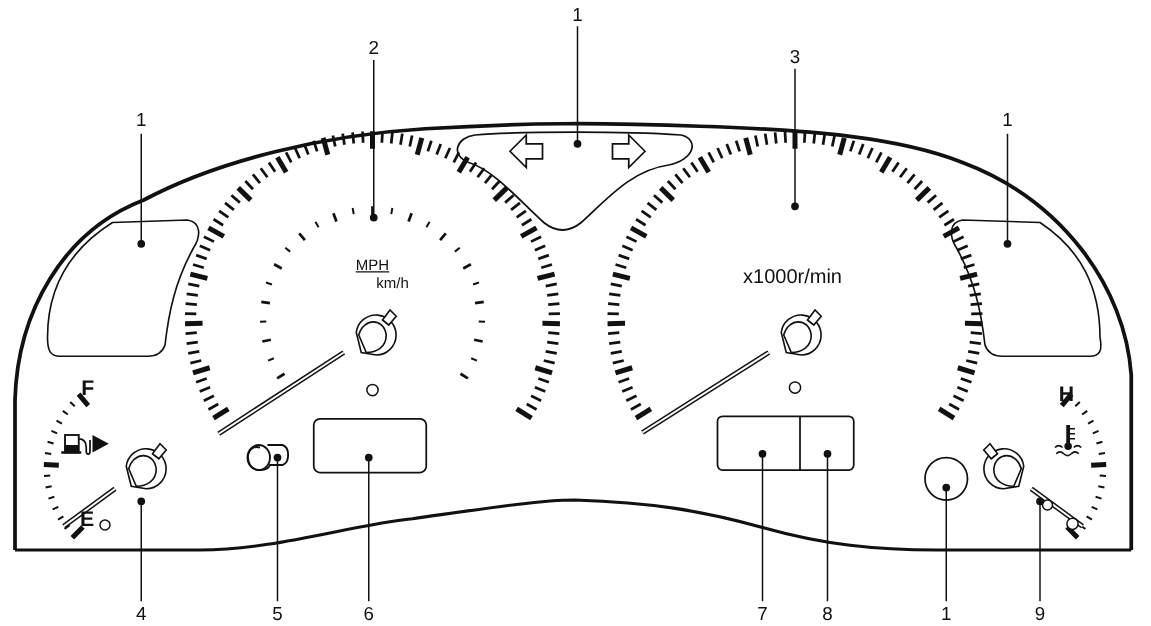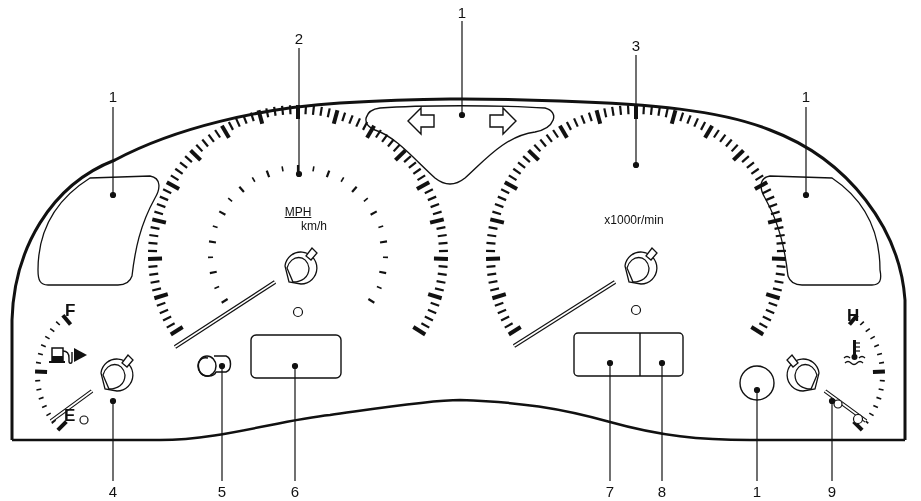--- a/index.html
+++ b/index.html
@@ -354,21 +354,21 @@
         <circle cx="662" cy="363" r="2.5"></circle>
       <line x1="757" y1="390" x2="757" y2="481"></line>
         <circle cx="757" cy="390" r="2.5"></circle>
       <line x1="832" y1="401" x2="832" y2="481"></line>
         <circle cx="832" cy="401" r="2.5"></circle>
     </g>
   </svg>
 
   <div class="gauge-text" style="left:298px; top:205px; font-size:12px;text-decoration:underline;">MPH</div>
   <div class="gauge-text" style="left:314px; top:219px; font-size:12px;">km/h</div>
-  <div class="gauge-text" style="left:634px; top:213px; font-size:12px;">x1000r/min</div>
+  <div class="gauge-text" style="left:634px; top:213px; font-size:16px;">x1000r/min</div>
 
   <div class="gauge-letter" style="left:65px; top:302px;">F</div>
   <div class="gauge-letter" style="left:64px; top:407px;">E</div>
   <div class="gauge-letter" style="left:847px; top:307px;">H</div>
 
   <div id="callouts">
       <div class="callout-num" style="left: 462px; top: 5px;">1</div>
       <div class="callout-num" style="left: 113px; top: 89px;">1</div>
       <div class="callout-num" style="left: 299px; top: 31px;">2</div>
       <div class="callout-num" style="left: 636px; top: 38px;">3</div>

